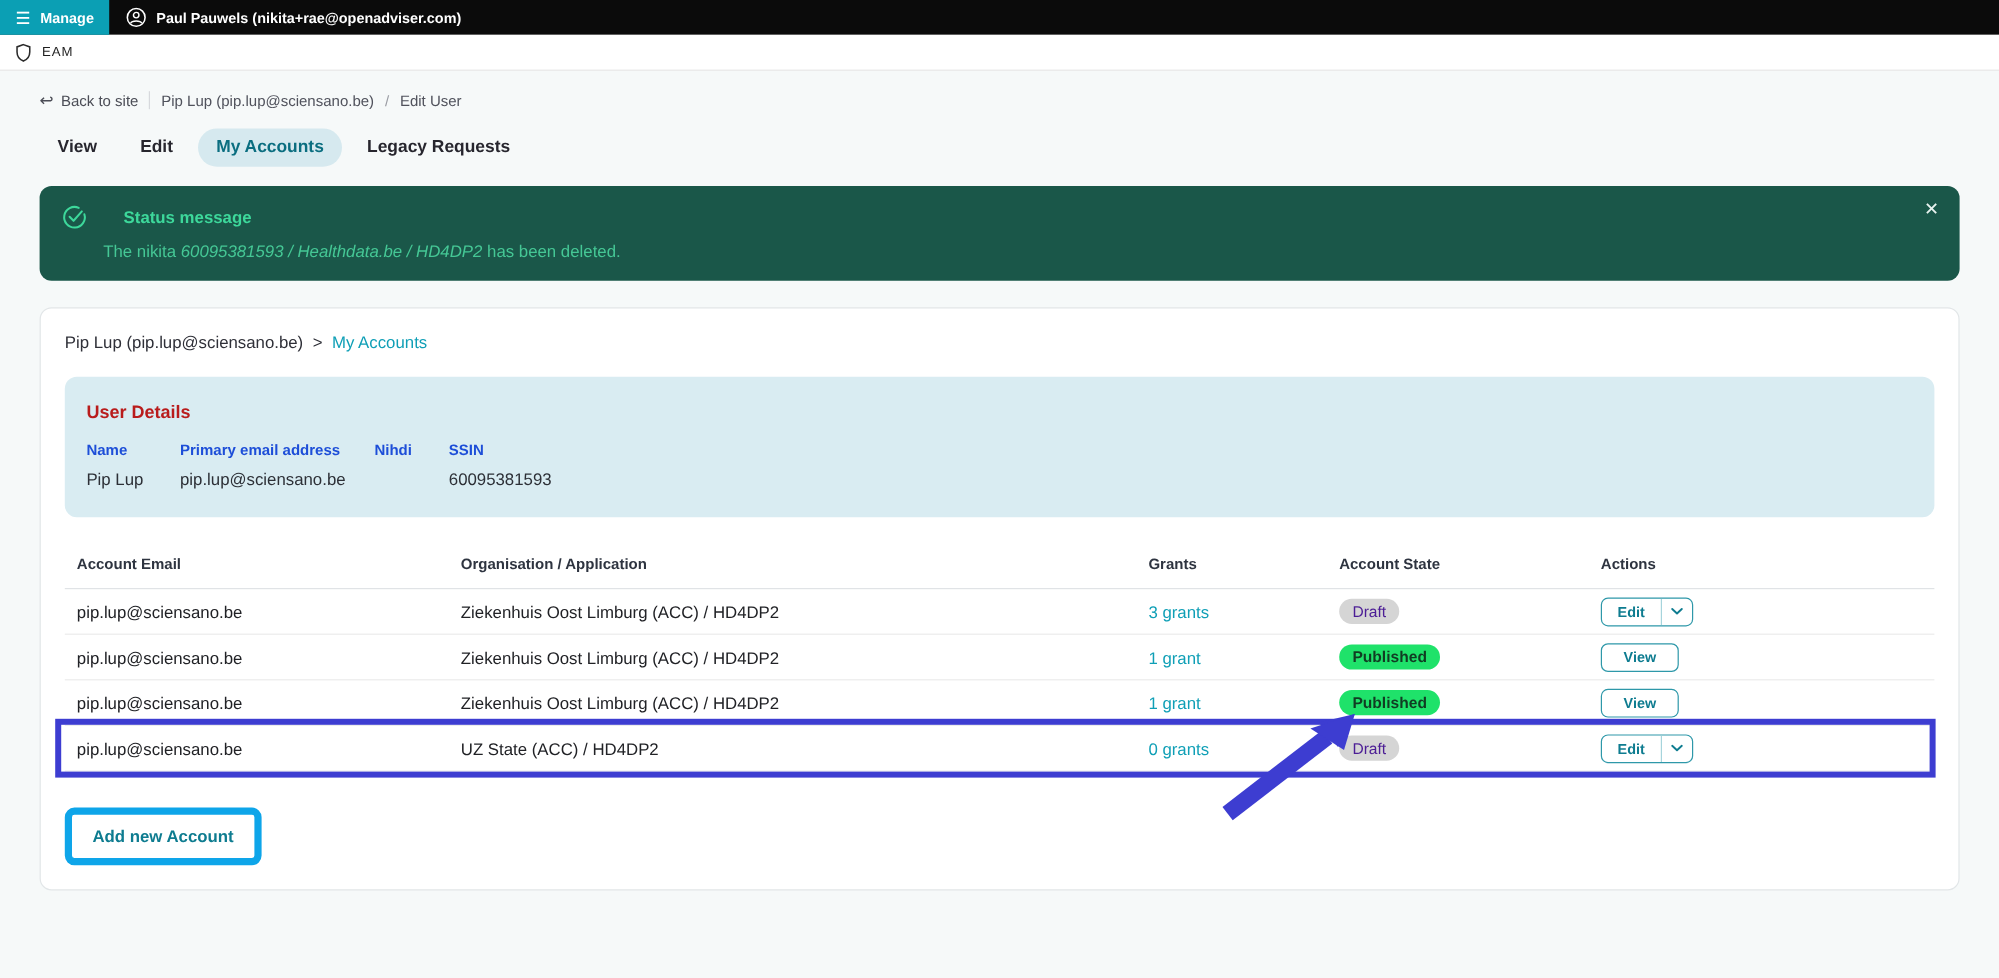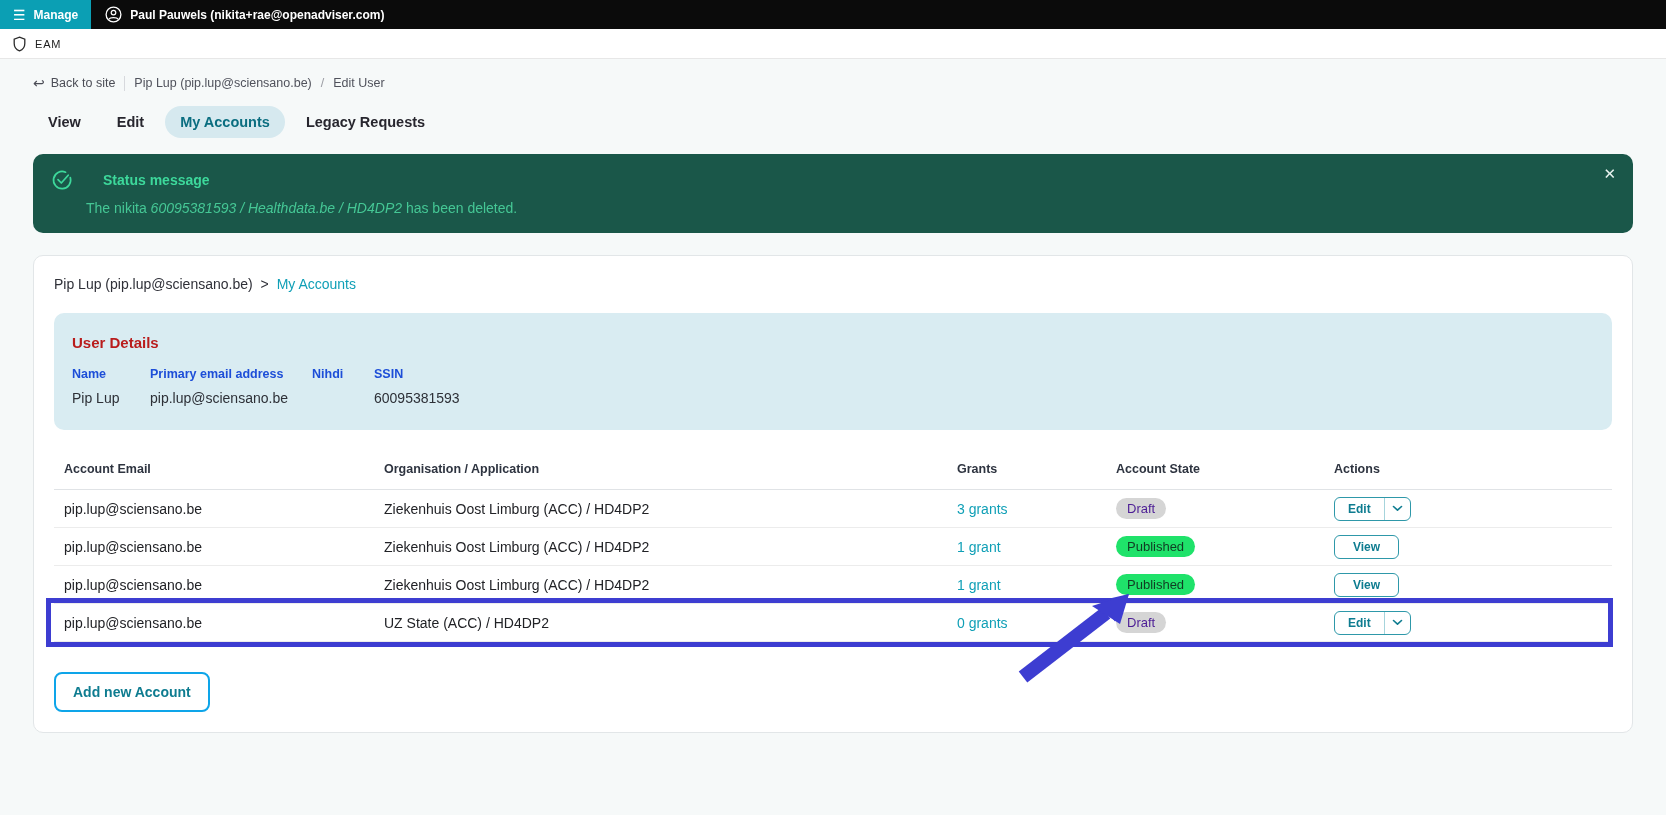--- a/index.html
+++ b/index.html
@@ -99,21 +99,21 @@
   .col-grants { width:159px; }
   .col-state { width:218px; }
   .col-actions { flex:1; }
   .grants-link { color:var(--link,#0f9fb6); cursor:pointer; text-decoration:none; }
 
   .badge {
     display:inline-block; font-size:13px; padding:3px 11px; border-radius:12px;
     color:#4c1d95;
   }
   .badge.draft { background:var(--draft-bg,#d5d5d5); }
-  .badge.published { background:var(--published-bg,#1fe26a); color:#113c23; }
+  .badge.published { background:var(--published-bg,#1fe26a); color:#113c23;font-weight:bold; }
 
   .btn-split {
     display:inline-flex; align-items:stretch; border:1px solid #2e98a9;
     border-radius:6px; background:#fff; overflow:hidden; cursor:pointer; height:24px;
   }
   .btn-split .part-label {
     padding:4px 13px; font-size:12px; font-weight:700; color:var(--accent-dark,#0e7c90);
     display:flex; align-items:center;
   }
   .btn-split .part-caret {
@@ -130,21 +130,21 @@
     position:absolute; left:-8px; right:-1px; top:-6px; bottom:-6px;
     border:5px solid var(--annotation,#3d3dd1); pointer-events:none; z-index:4;
   }
   .annotation-arrow {
     position:absolute; left:900px; top:-22px; width:240px; height:130px;
     pointer-events:none; z-index:5; overflow:visible;
   }
 
   .add-btn {
     margin-top:30px; display:inline-block; background:#fff;
-    border:2px solid #0ea5e9; border-radius:8px; padding:10px 17px;
+    border:6px solid #0ea5e9; border-radius:8px; padding:10px 17px;
     font-size:14px; font-weight:700; color:var(--accent-dark,#0e7c90); cursor:pointer;
   }
 </style>
 </head>
 <body>
 
 <div class="page">
 
   <div class="toolbar">
     <div class="manage-seg">

